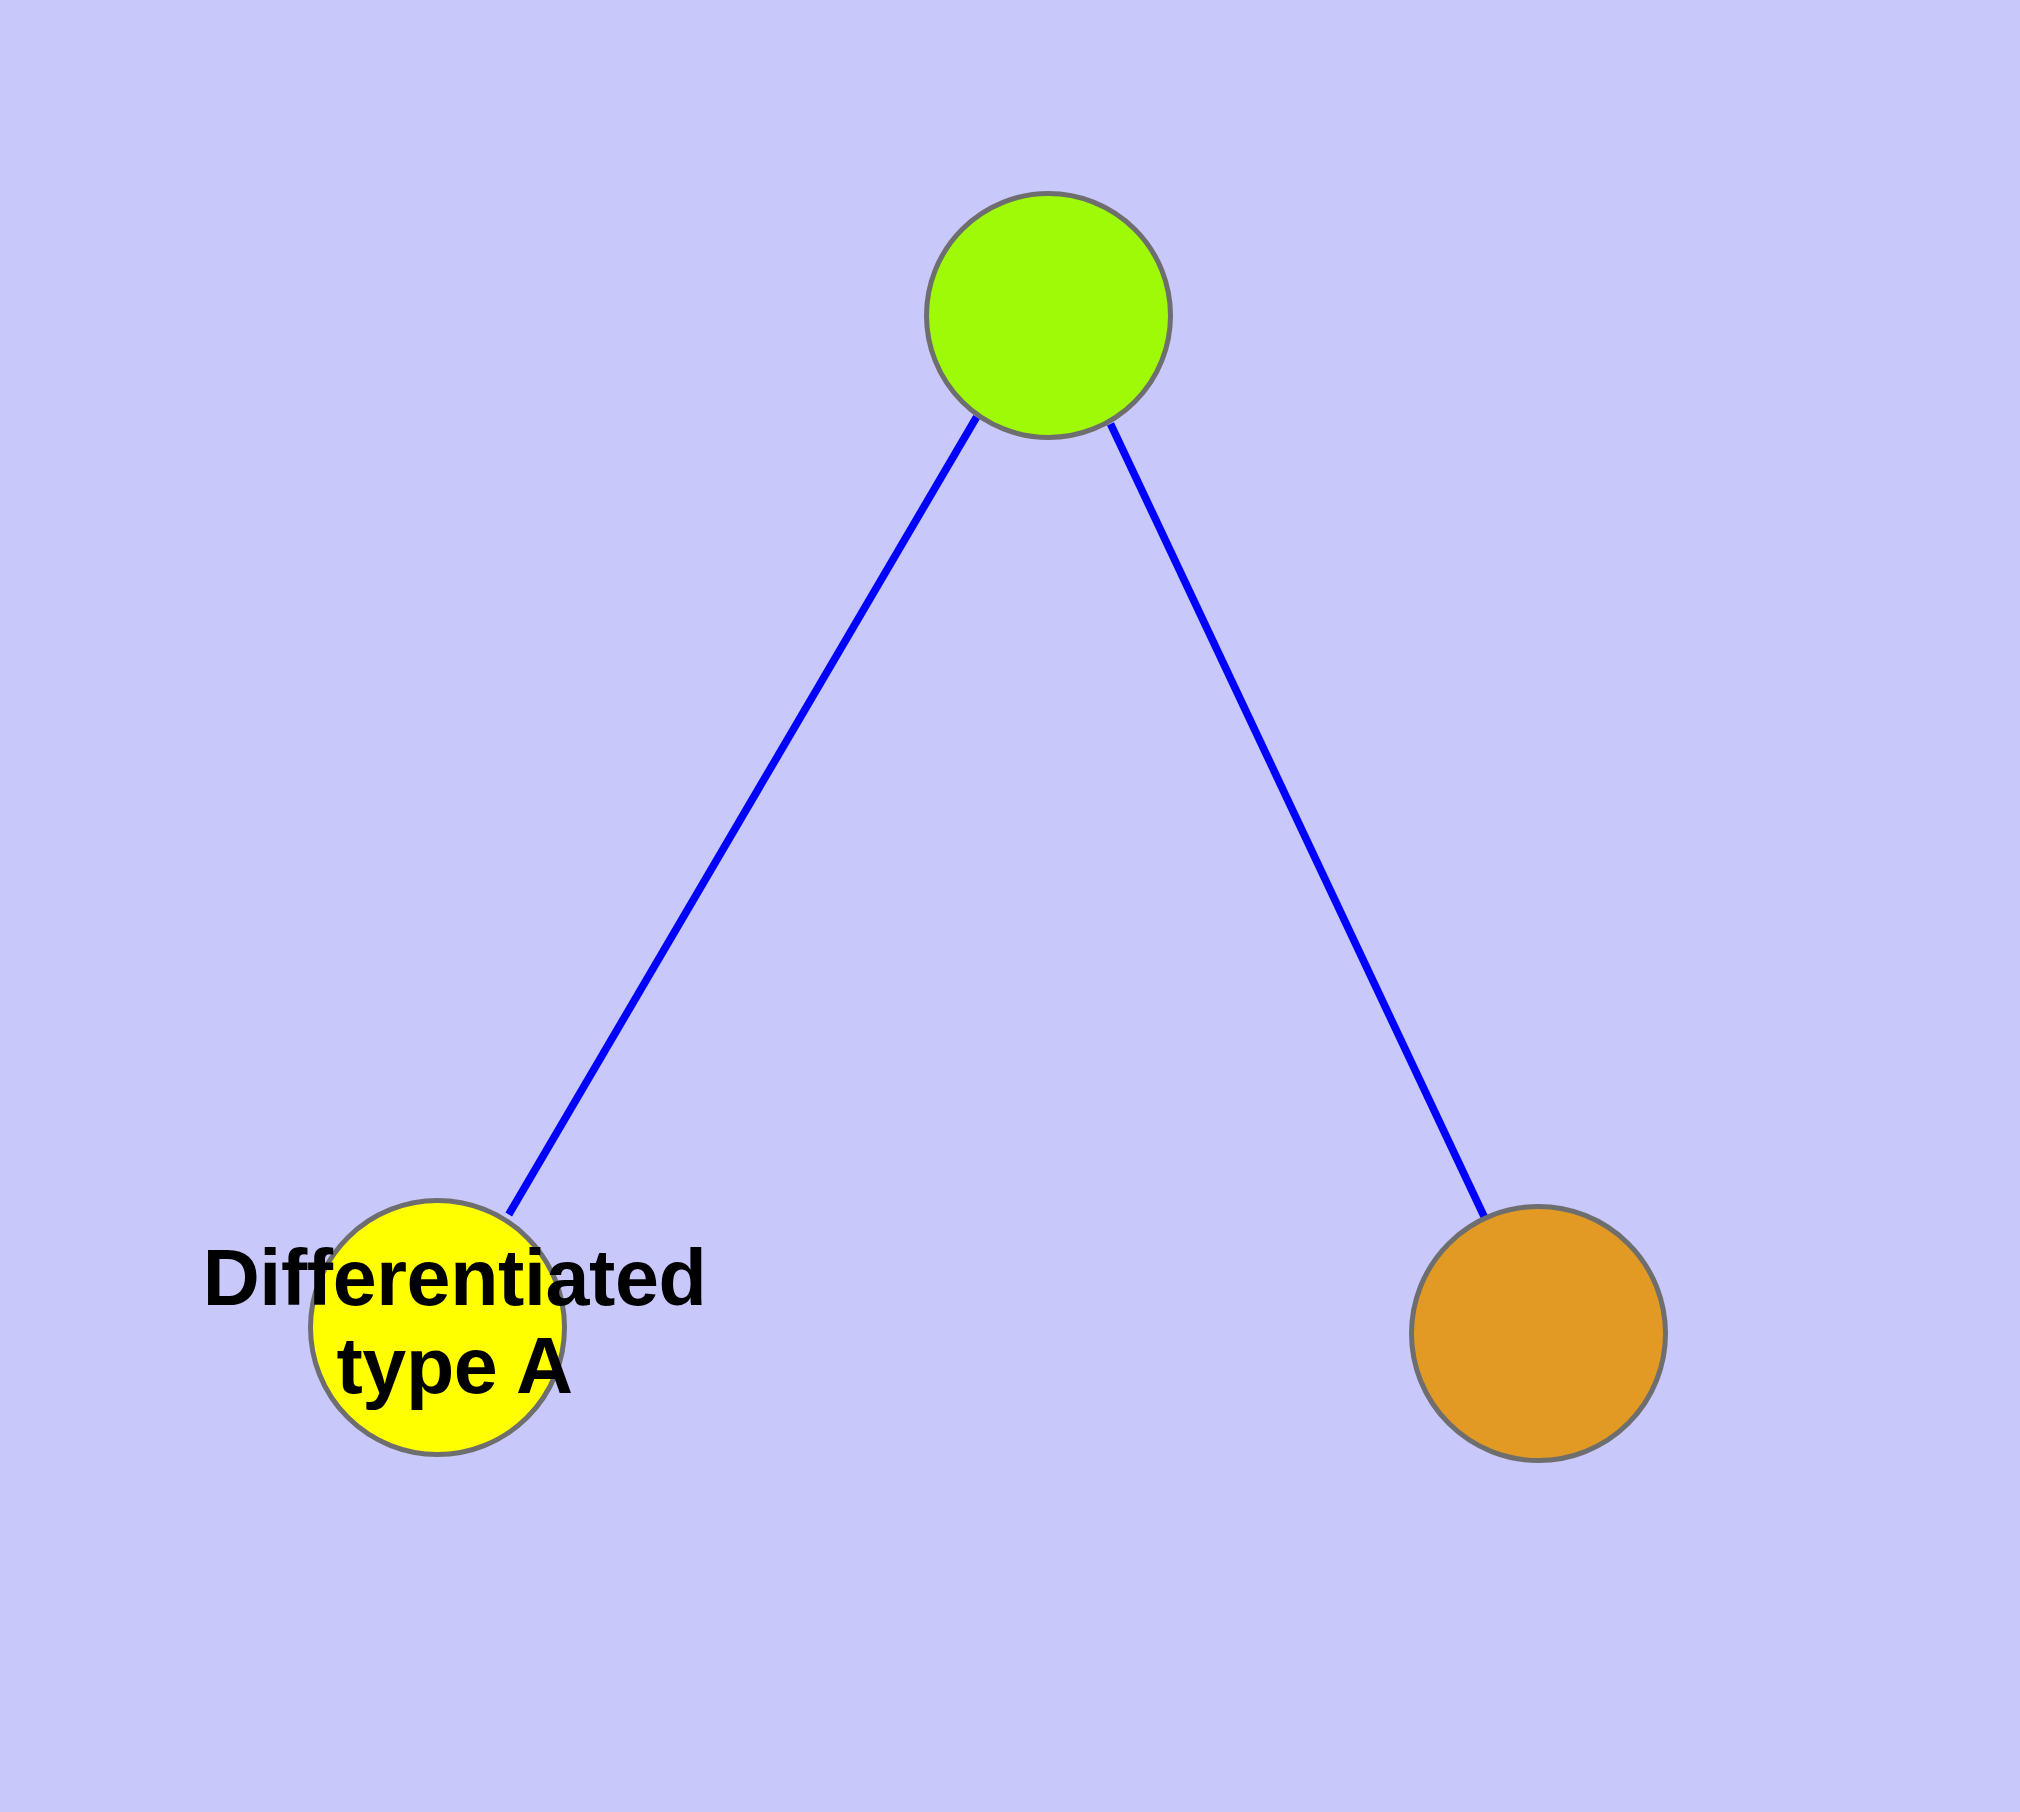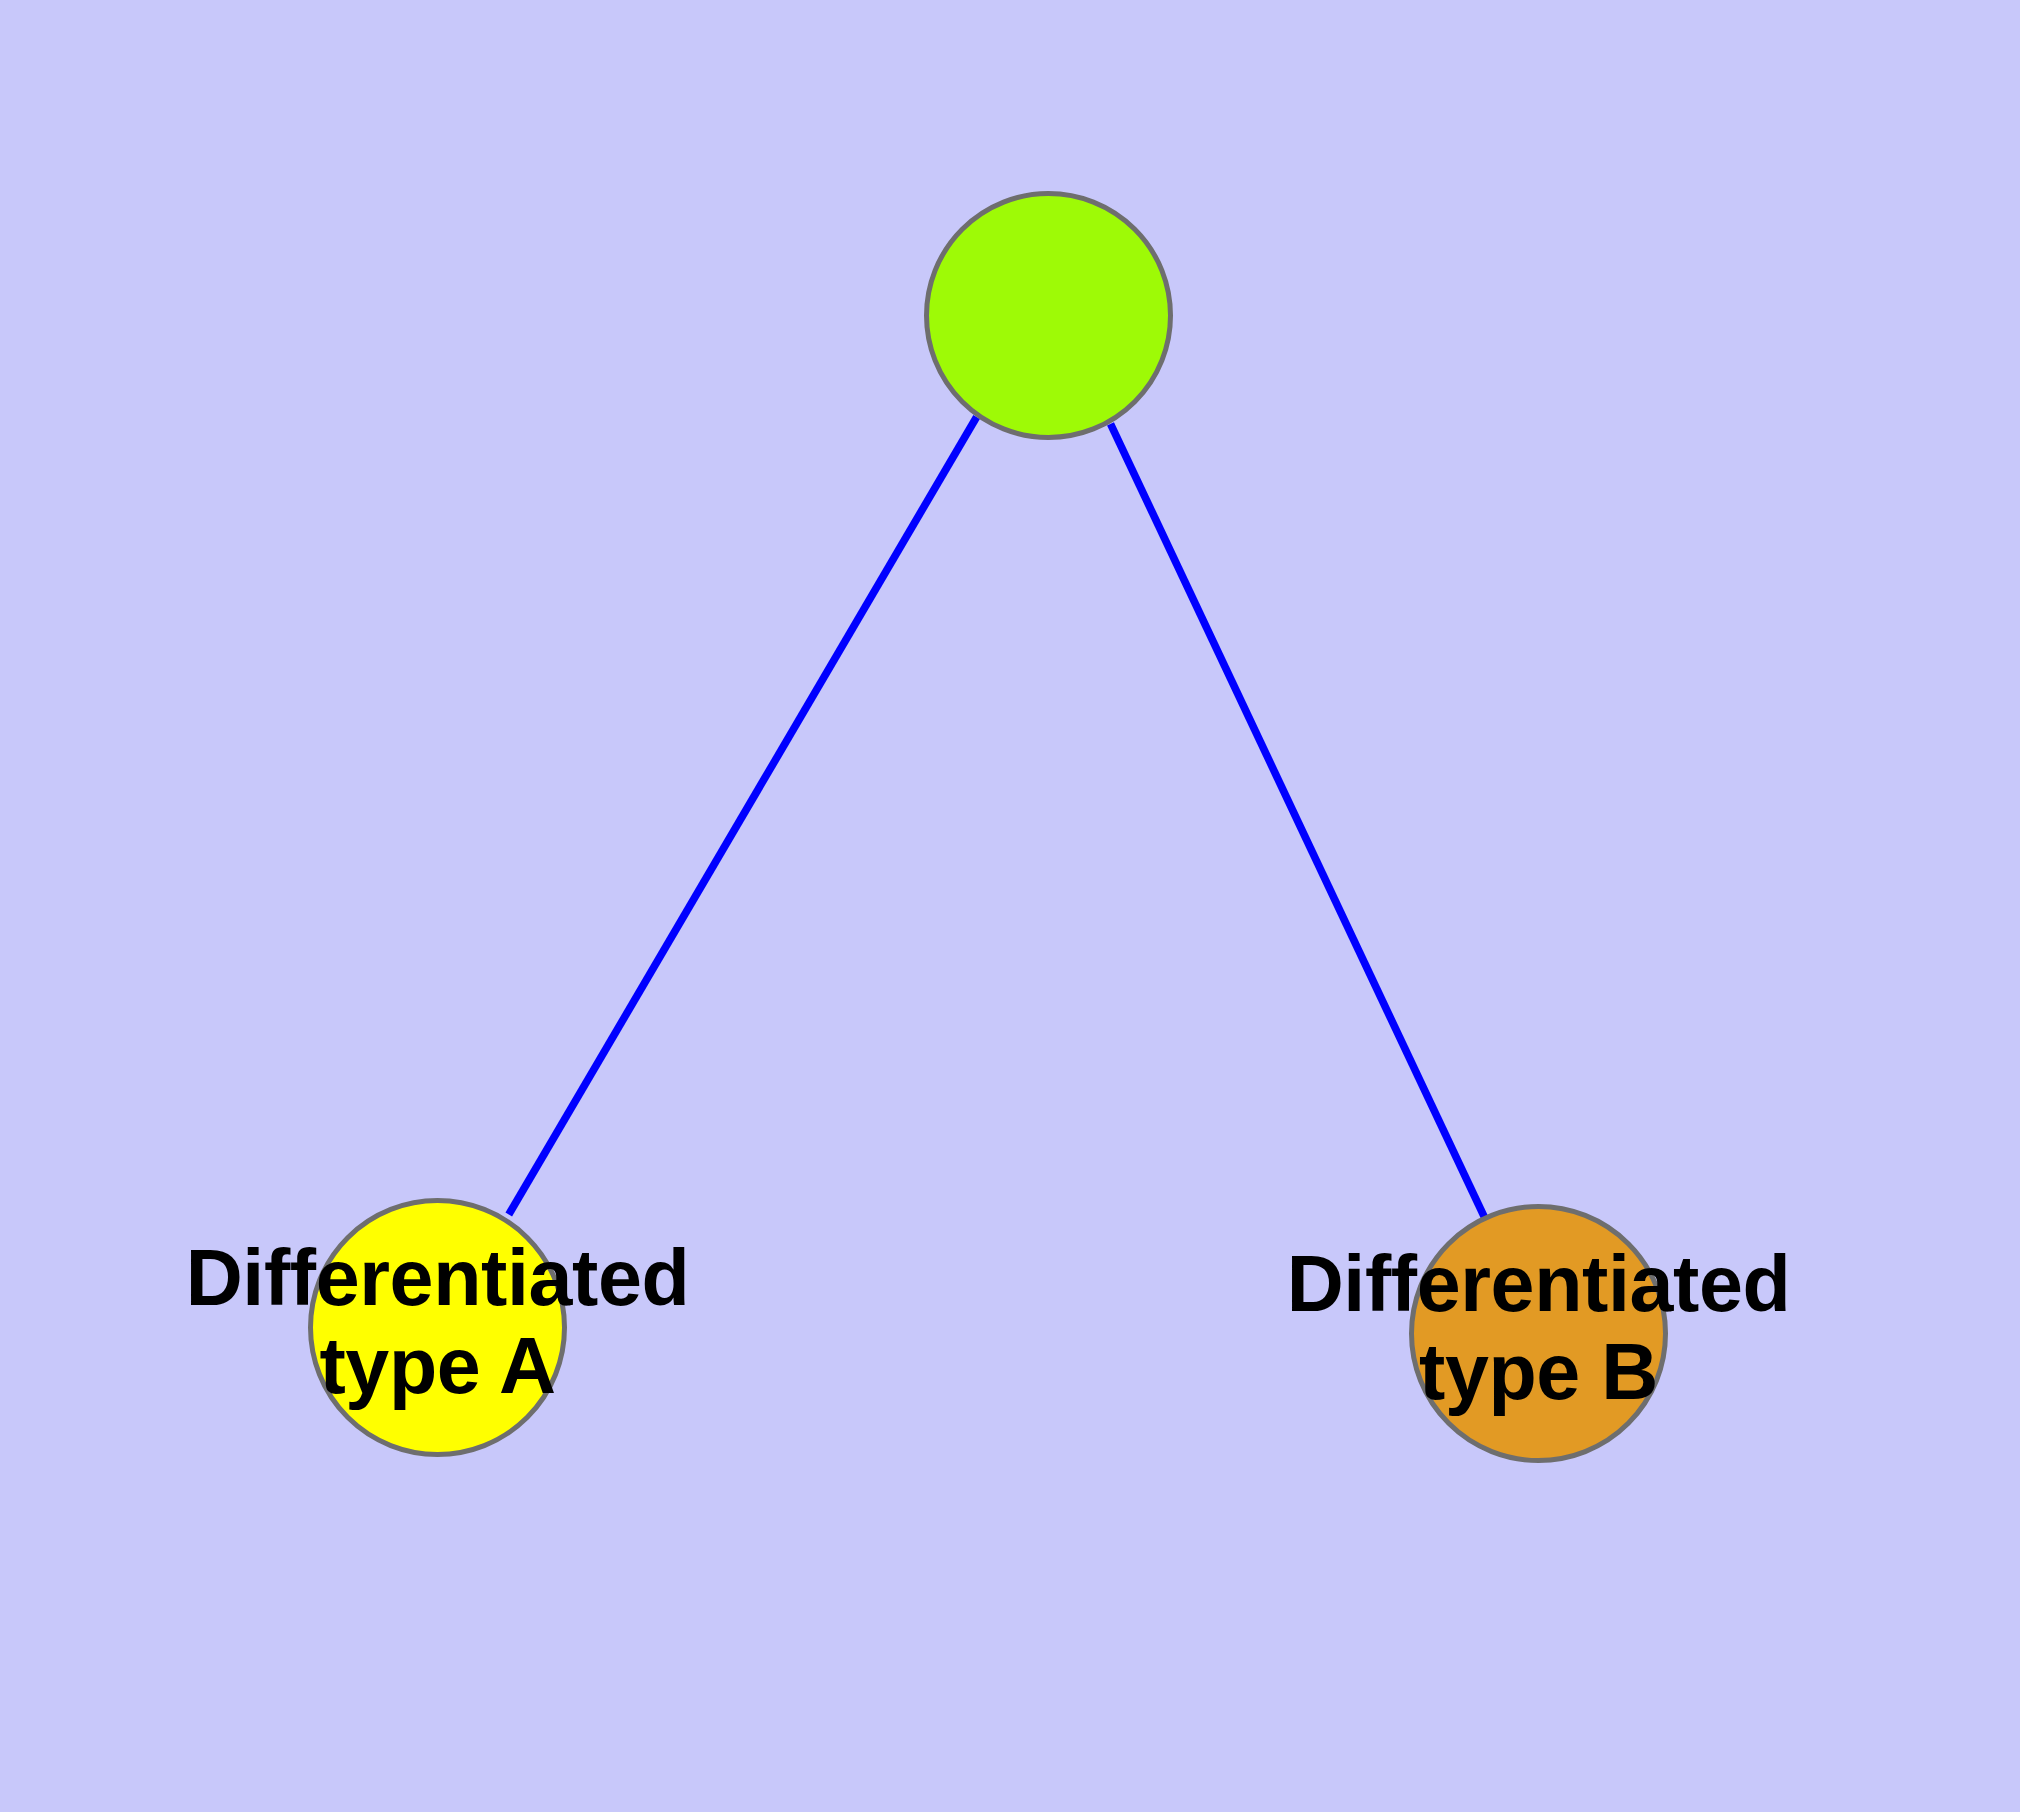--- a/index.html
+++ b/index.html
@@ -54,21 +54,21 @@
     width: 509px;
     font-size: 79px;
   }
   #node-diff-a {
     left: 308px;
     top: 1198px;
     width: 259px;
     height: 259px;
   }
   #label-diff-a {
-    left: 158px;
+    left: 175px;
     top: 1234px;
     width: 559px;
     font-size: 79px;
   }
   #node-diff-b {
     left: 1409px;
     top: 1204px;
     width: 259px;
     height: 259px;
   }
@@ -92,17 +92,15 @@
   </svg>
 
   <div class="node" id="node-stem" style="left: 924px; top: 191px; width: 249px; height: 249px; background: rgb(158, 250, 6); border-color: rgb(110, 110, 110);"></div>
   <div class="node" id="node-diff-a" style="left: 308px; top: 1198px; width: 259px; height: 259px; background: rgb(255, 255, 0); border-color: rgb(110, 110, 110);"></div>
   <div class="node" id="node-diff-b" style="left: 1409px; top: 1204px; width: 259px; height: 259px; background: rgb(226, 154, 36); border-color: rgb(110, 110, 110);"></div>
 
 
   <div class="node-label" id="label-diff-a"><span>Differentiated</span>
 <span>type A</span></div>
 
-  <div class="node-label" id="label-diff-b"><span>Differentiated</span>
-<span>type B</span></div>
 
 </div>
 
 
 </body></html>

